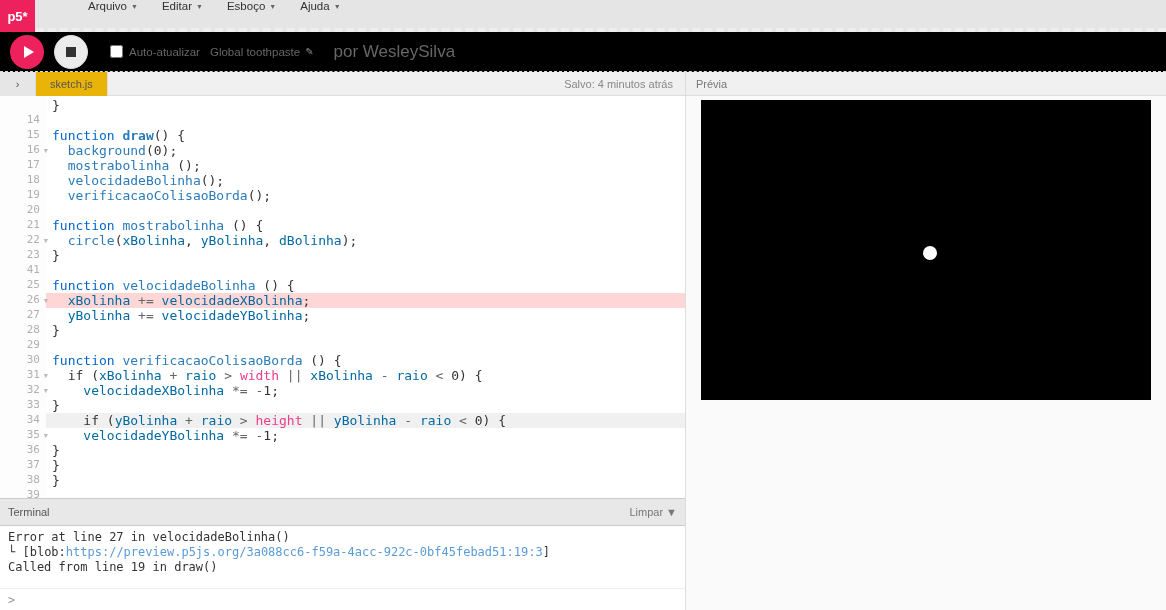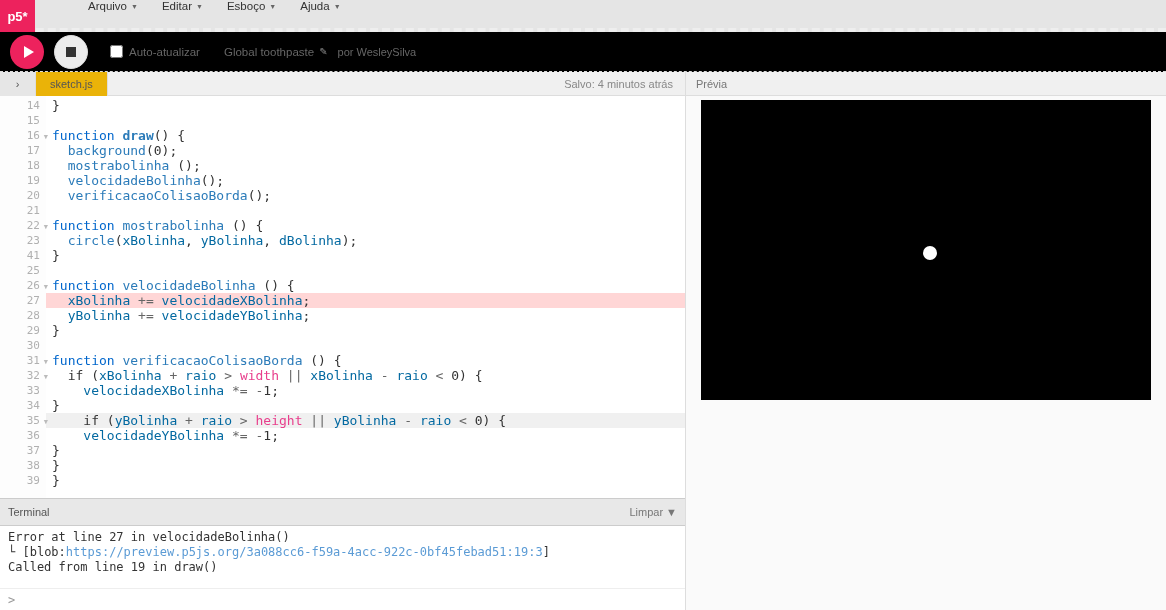--- a/index.html
+++ b/index.html
@@ -11,36 +11,36 @@
 .menu-item { padding: 0 12px; font-size: 11.5px; color: #333; cursor: pointer; display: flex; align-items: center; gap: 4px; }
 .menu-item .tri { font-size: 7px; color: #666; }
 
 .toolbar { display: flex; align-items: center; height: 40px; padding: 0 10px; gap: 10px; border-bottom: 1px dashed #ddd; background: #000000; }
 .play-btn { width: 34px; height: 34px; border-radius: 50%; background: #ed225d; display: flex; align-items: center; justify-content: center; cursor: pointer; }
 .play-tri { width: 0; height: 0; border-left: 10px solid #fff; border-top: 6px solid transparent; border-bottom: 6px solid transparent; margin-left: 3px; }
 .stop-btn { width: 34px; height: 34px; border-radius: 50%; background: #ececec; border: 1px solid #ddd; display: flex; align-items: center; justify-content: center; cursor: pointer; }
 .stop-sq { width: 10px; height: 10px; background: #333; }
 .auto-refresh { display: flex; align-items: center; gap: 6px; font-size: 11.5px; color: #666; margin-left: 12px; }
 .auto-refresh input { width: 13px; height: 13px; }
-.sketch-name { font-size: 11.5px; color: #666; margin-left: 14px; display: flex; align-items: center; gap: 5px; }
+.sketch-name { font-size: 11.5px; color: #666; display: flex; align-items: center; gap: 5px; }
 .pencil { font-size: 10px; color: #888; }
-.author { font-size: 11px; color: #666; margin-left: 0; }
+.author { font-size: 17px; color: #666; margin-left: 10px; }
 
 .main { display: flex; height: calc(610px - 32px - 40px); }
 .left { flex: 0 0 686px; display: flex; flex-direction: column; border-right: 1px solid #ddd; }
 .right { flex: 1; display: flex; flex-direction: column; background: #fafafa; }
 
 .tabs { height: 24px; display: flex; align-items: center; background: #f0f0f0; border-bottom: 1px solid #ddd; }
 .tab-toggle { width: 36px; height: 24px; display: flex; align-items: center; justify-content: center; background: #e6e6e6; border-right: 1px solid #ddd; cursor: pointer; }
 .chev { font-size: 11px; color: #555; }
 .tab { padding: 0 14px; font-size: 11px; color: #555; height: 24px; display: flex; align-items: center; background: #eab308; border-right: 1px solid #ddd; }
 .save-status { margin-left: auto; padding-right: 12px; font-size: 11px; color: #888; }
 
 .editor { flex: 1; display: flex; overflow: hidden; background: #fff; font-family: Menlo, Consolas, monospace; font-size: 13px; line-height: 15px; }
-.gutter { width: 46px; background: #fdfdfd; text-align: right; color: #b0b0b0; padding-top: 2px; }
+.gutter { width: 46px; background: #fdfdfd; text-align: right; color: #b0b0b0; padding-top: 16px; }
 .gutter-line { height: 15px; padding-right: 6px; position: relative; font-size: 11px; }
 .fold { position: absolute; right: -2px; top: 2px; font-size: 7px; color: #bbb; }
 .code { flex: 1; padding-top: 2px; }
 .code-line { height: 15px; padding-left: 6px; white-space: pre; }
 .hl-pink { background: #ffd6d6; }
 .hl-cursor { background: #f0f0f0; }
 .kw { color: #0066cc; }
 .fn { color: #2b7bb9; font-weight: 500; }
 .fn2 { color: #2b7bb9; }
 .ident { color: #0369a1; }

